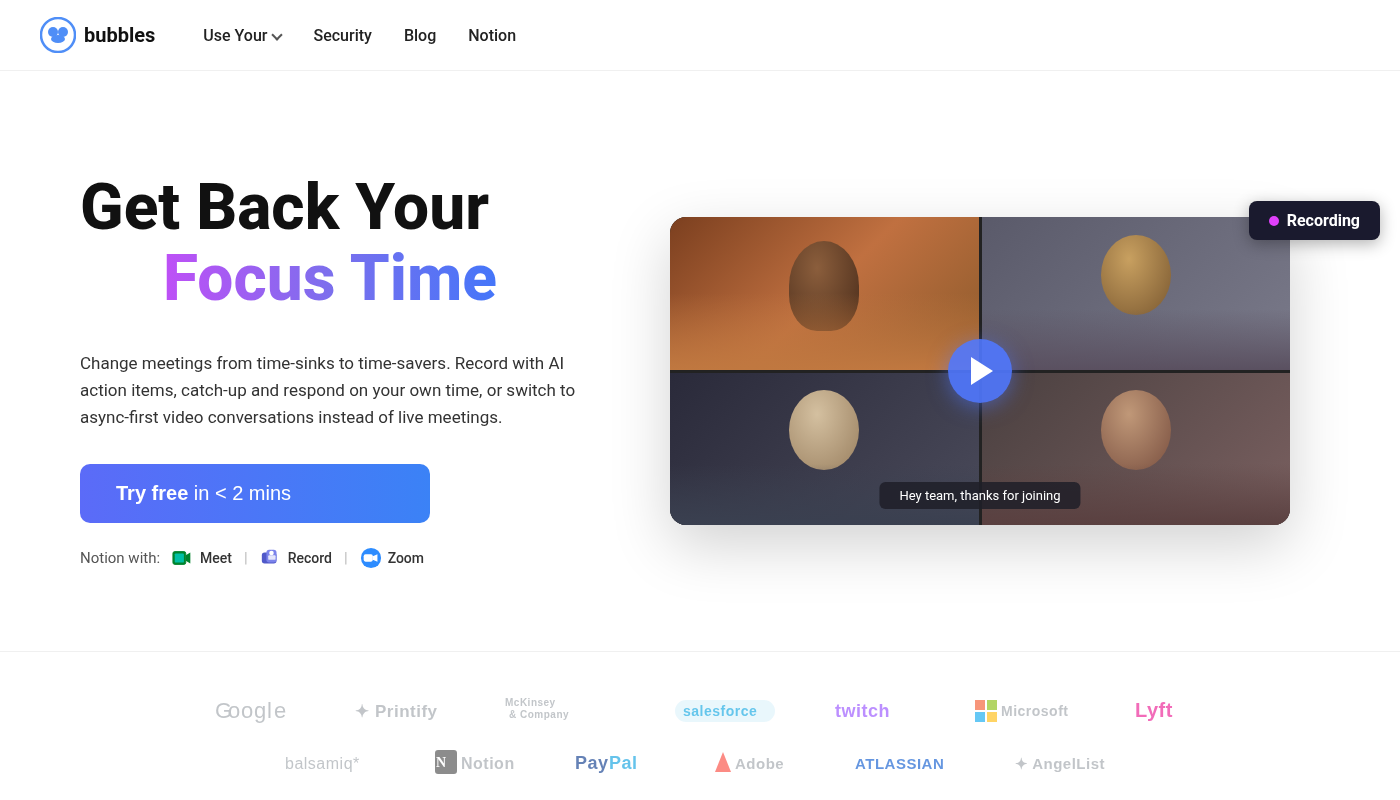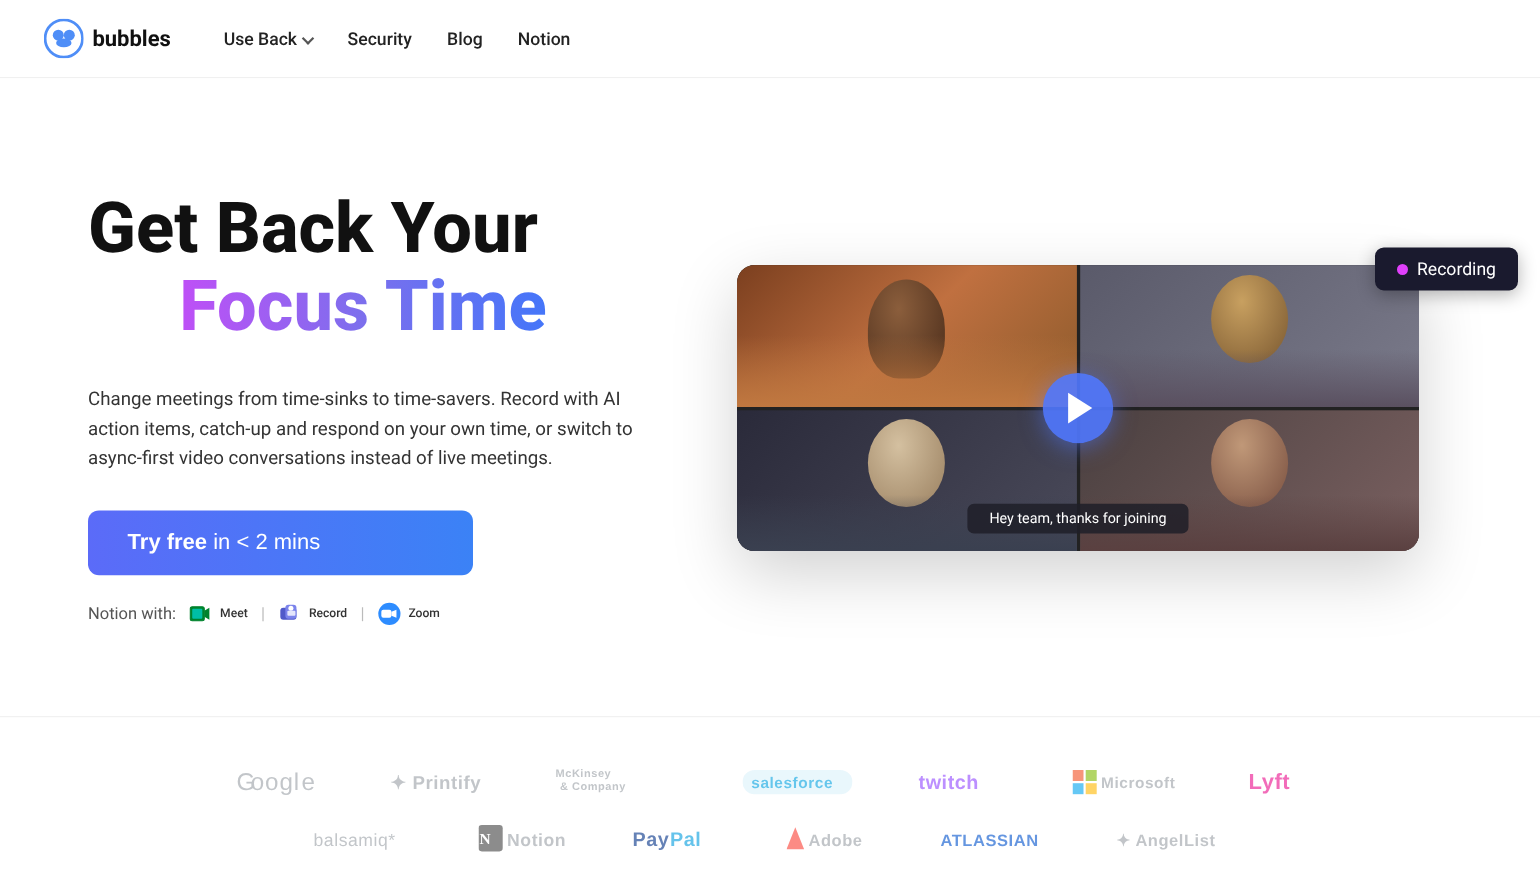--- a/index.html
+++ b/index.html
@@ -31,32 +31,32 @@
     .hero-desc { margin-top: 36px; font-size: 17px; color: #333; line-height: 1.6; }
     .hero-cta {
       display: inline-block; margin-top: 32px; padding: 18px 36px;
       background: linear-gradient(90deg, #5B6BF8, #3B82F6); color: #fff;
       border-radius: 10px; font-size: 20px; font-weight: 600; text-decoration: none; border: none; cursor: pointer;
       width: 350px; text-align: left;
     }
     .hero-cta span.try-free { font-weight: 800; }
     .hero-cta span.in-2-mins { font-weight: 400; }
     .hero-works { display: flex; align-items: center; gap: 12px; margin-top: 24px; font-size: 15px; color: #555; }
-    .works-item { display: flex; align-items: center; gap: 6px; font-size: 11px; color: #333; font-weight: 500; }
+    .works-item { display: flex; align-items: center; gap: 6px; font-size: 14px; color: #333; font-weight: 500; }
     .works-sep { color: #bbb; }
 
     
     .icon-meet { width: 22px; height: 22px; }
     .icon-teams { width: 22px; height: 22px; }
     .icon-zoom { width: 22px; height: 22px; border-radius: 50%; }
 
     
     .hero-right { flex: 1; display: flex; justify-content: center; align-items: center; position: relative; }
     .video-wrapper {
-      width: 620px; height: 260px; background: #b0b0b0; border-radius: 16px; overflow: hidden;
+      width: 620px; height: 308px; background: #b0b0b0; border-radius: 16px; overflow: hidden;
       position: relative; box-shadow: 0 20px 60px rgba(0,0,0,0.18);
     }
     .video-grid {
       display: grid; grid-template-columns: 1fr 1fr; grid-template-rows: 1fr 1fr;
       width: 100%; height: 100%; gap: 3px; background: #222; border-radius: 12px; overflow: hidden;
     }
     .video-cell { background: #3a3a4a; position: relative; overflow: hidden; }
     .video-cell-1 { background: linear-gradient(135deg, #7B3F1F 0%, #C07040 50%, #8B5A2B 100%); }
     .video-cell-2 { background: linear-gradient(135deg, #5A5A6A 0%, #7A7A8A 100%); }
     .video-cell-3 { background: linear-gradient(135deg, #2A2A3A 0%, #4A4A5A 100%); }
@@ -78,21 +78,21 @@
 
     .subtitle-bar {
       position: absolute; bottom: 16px; left: 50%; transform: translateX(-50%);
       background: rgba(30,30,40,0.85); color: #fff; padding: 6px 20px; border-radius: 6px;
       font-size: 13px; white-space: nowrap; z-index: 5;
     }
 
     .recording-badge {
       position: absolute; top: -16px; right: -60px;
       background: #1A1A2E; color: #fff; padding: 10px 20px; border-radius: 8px;
-      font-size: 16px; font-weight: 400; display: flex; align-items: center; gap: 8px;
+      font-size: 16px; font-weight: 700; display: flex; align-items: center; gap: 8px;
       box-shadow: 0 4px 16px rgba(0,0,0,0.3); z-index: 20;
     }
     .rec-dot { width: 10px; height: 10px; border-radius: 50%; background: #E040FB; display: inline-block; }
 
     
     .logos-section { padding: 40px 80px 40px 80px; border-top: 1px solid #f0f0f0; }
     .logos-row { display: flex; align-items: center; justify-content: center; gap: 60px; flex-wrap: wrap; margin-bottom: 20px; }
     .logo-item { color: #888; font-size: 18px; font-weight: 600; letter-spacing: 0.5px; display: flex; align-items: center; gap: 6px; }
     .logo-item svg { opacity: 0.6; }
 
@@ -106,21 +106,21 @@
     <svg class="logo-icon" viewBox="0 0 36 36" fill="none" xmlns="http://www.w3.org/2000/svg">
       <circle cx="18" cy="18" r="17" stroke="#4F8EF7" stroke-width="2.5"></circle>
       <circle cx="13" cy="15" r="5" fill="#4F8EF7"></circle>
       <circle cx="23" cy="15" r="5" fill="#4F8EF7"></circle>
       <ellipse cx="18" cy="22" rx="7" ry="4" fill="#4F8EF7"></ellipse>
     </svg>
     <span class="nav-logo-text">bubbles</span>
   </a>
   <div class="nav-links">
     <a class="nav-link" href="#">
-      <span>Use Back</span>
+      <span>Use Your</span>
       <span class="chevron-down"></span>
     </a>
     <a class="nav-link" href="#">
       <span>Security</span>
     </a>
     <a class="nav-link" href="#">
       <span>Blog</span>
     </a>
     <a class="nav-link" href="#">
       <span>Notion</span>

